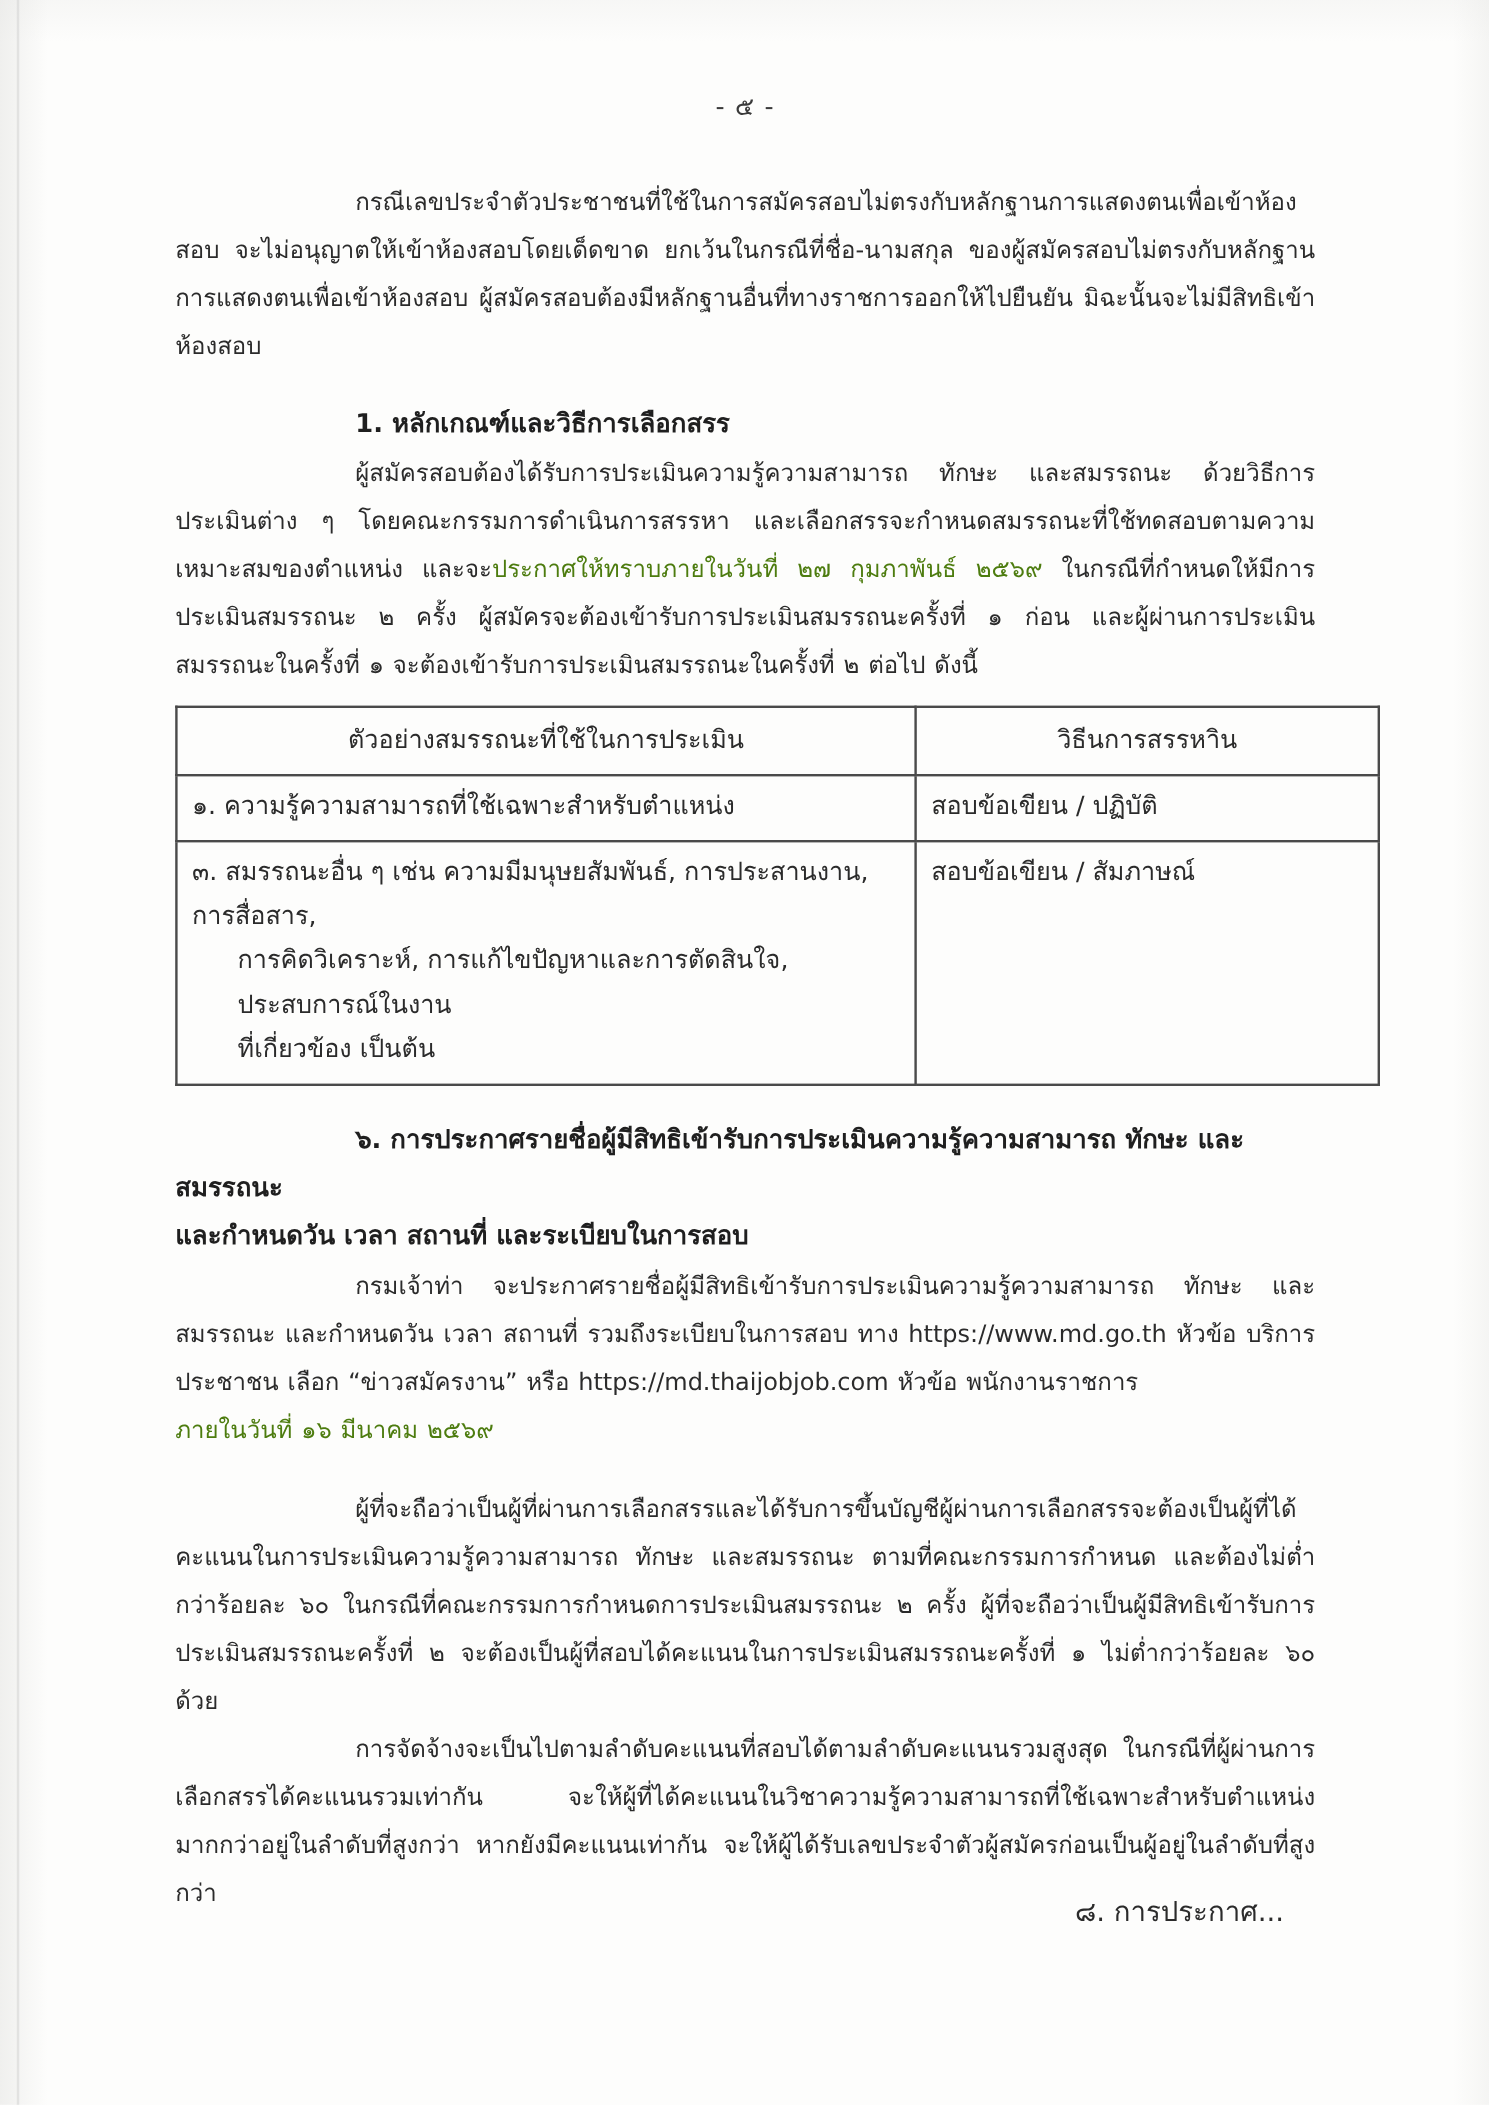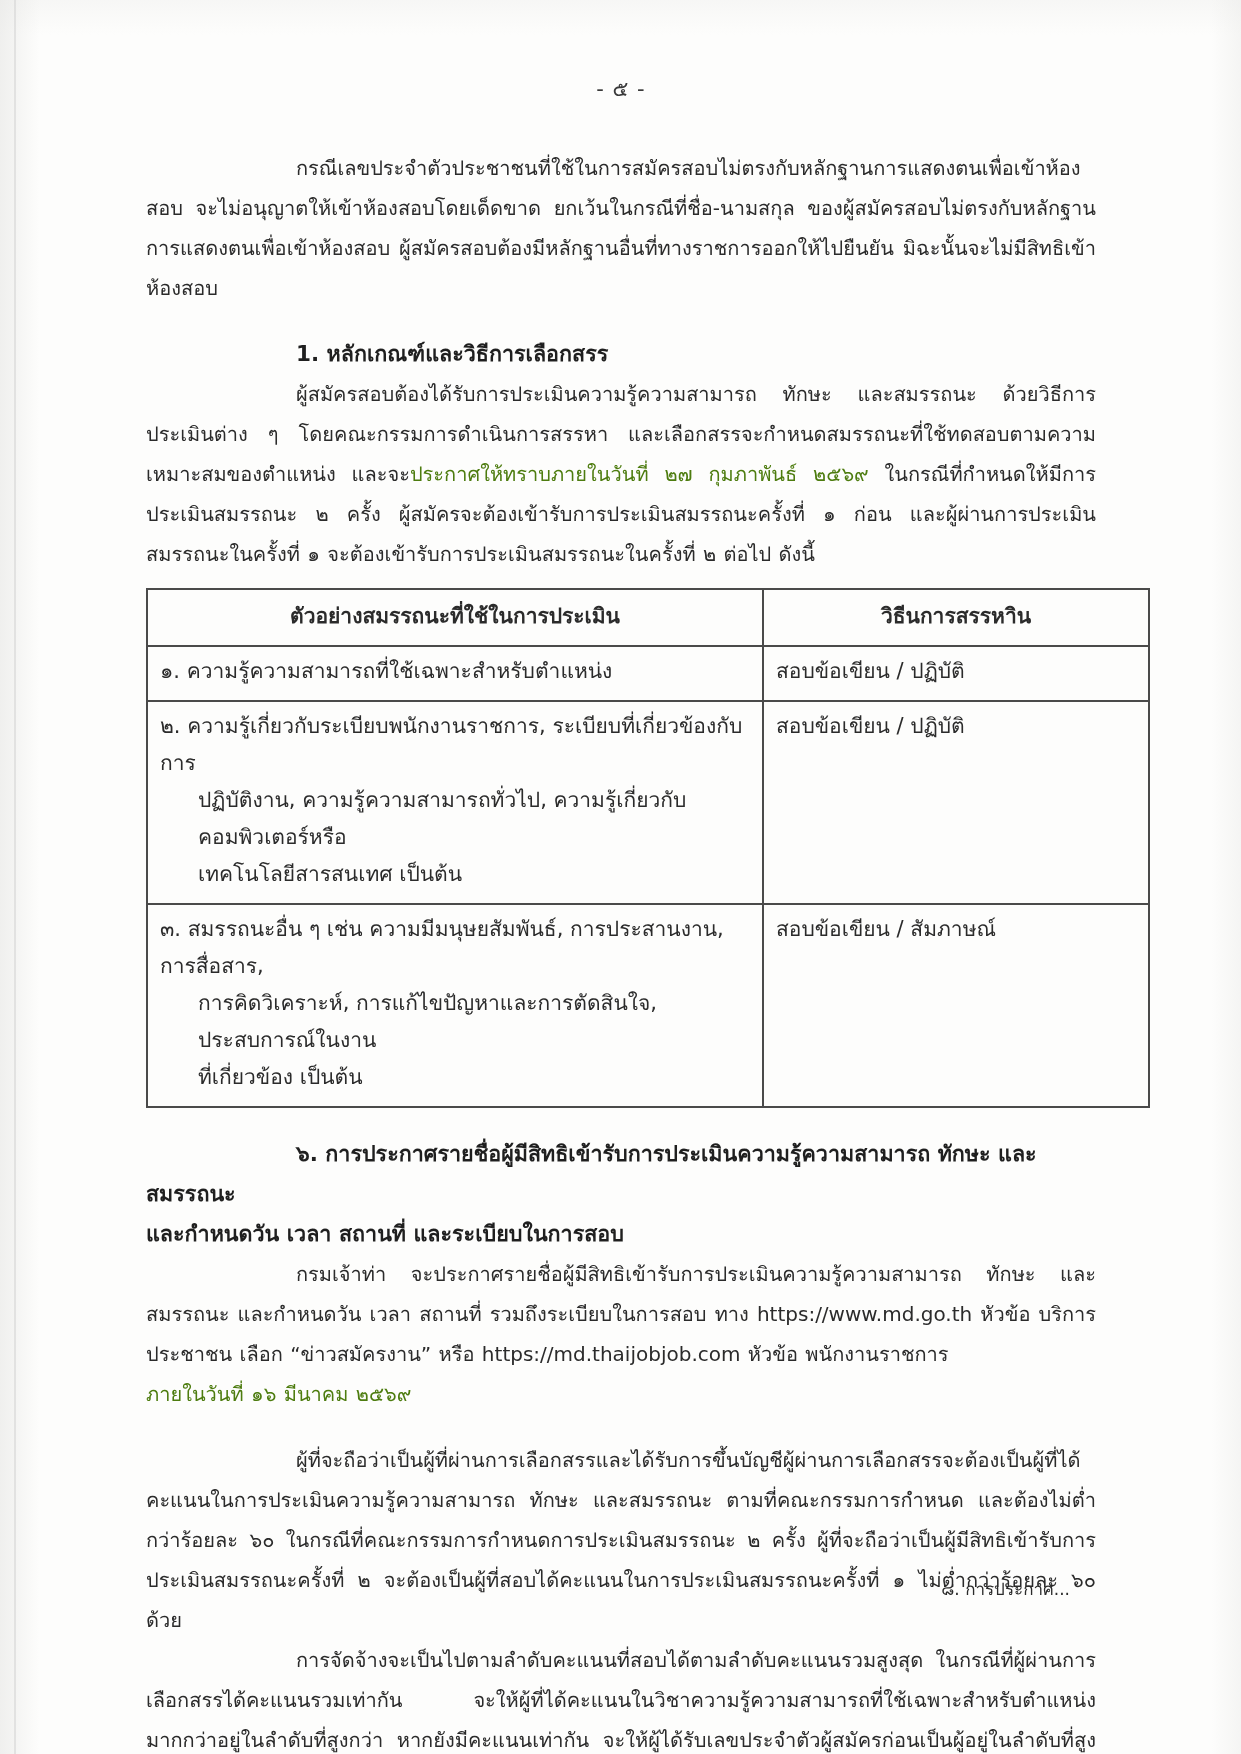--- a/index.html
+++ b/index.html
@@ -99,40 +99,39 @@
     font-size: 21px;
     line-height: 37px;
     color: #2b2b2b;
     vertical-align: top;
     font-weight: normal;
   }
   table.criteria-table th {
     text-align: center;
     padding-top: 8px;
     padding-bottom: 10px;
-    font-weight: bold;
   }
   .col-a { width: 590px; }
   .col-b { width: 360px; }
 
   .cell-list-line {
     display: block;
   }
   .cell-list-line.hang {
     padding-left: 38px;
   }
 
   
   .footer-note {
     position: absolute;
     top: 1575px;
     left: 146px;
     width: 950px;
     text-align: right;
-    font-size: 17px;
+    font-size: 23px;
     color: #2b2b2b;
     padding-right: 26px;
     box-sizing: border-box;
   }
 </style>
 </head>
 <body>
 
 <div class="page">
   <div class="scan-tint"></div>
@@ -162,28 +161,20 @@
       </thead>
       <tbody>
         <tr>
           <td class="col-a">
             <span class="cell-list-line">๑. ความรู้ความสามารถที่ใช้เฉพาะสำหรับตำแหน่ง</span>
           </td>
           <td class="col-b">สอบข้อเขียน / ปฏิบัติ</td>
         </tr>
         <tr>
           <td class="col-a">
-            <span class="cell-list-line">๒. ความรู้เกี่ยวกับระเบียบพนักงานราชการ, ระเบียบที่เกี่ยวข้องกับการ</span>
-            <span class="cell-list-line hang">ปฏิบัติงาน, ความรู้ความสามารถทั่วไป, ความรู้เกี่ยวกับคอมพิวเตอร์หรือ</span>
-            <span class="cell-list-line hang">เทคโนโลยีสารสนเทศ เป็นต้น</span>
-          </td>
-          <td class="col-b">สอบข้อเขียน / ปฏิบัติ</td>
-        </tr>
-        <tr>
-          <td class="col-a">
             <span class="cell-list-line">๓. สมรรถนะอื่น ๆ เช่น ความมีมนุษยสัมพันธ์, การประสานงาน, การสื่อสาร,</span>
             <span class="cell-list-line hang">การคิดวิเคราะห์, การแก้ไขปัญหาและการตัดสินใจ, ประสบการณ์ในงาน</span>
             <span class="cell-list-line hang">ที่เกี่ยวข้อง เป็นต้น</span>
           </td>
           <td class="col-b">สอบข้อเขียน / สัมภาษณ์</td>
         </tr>
       </tbody>
     </table>
 
     <div class="spacer-md"></div>

